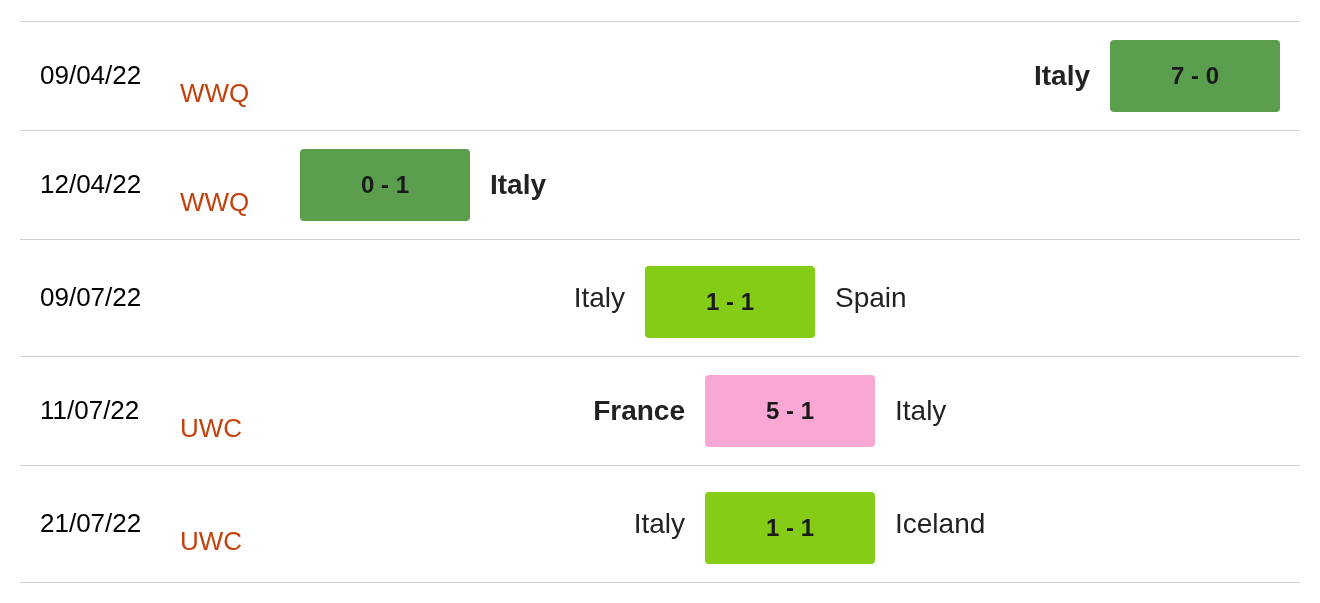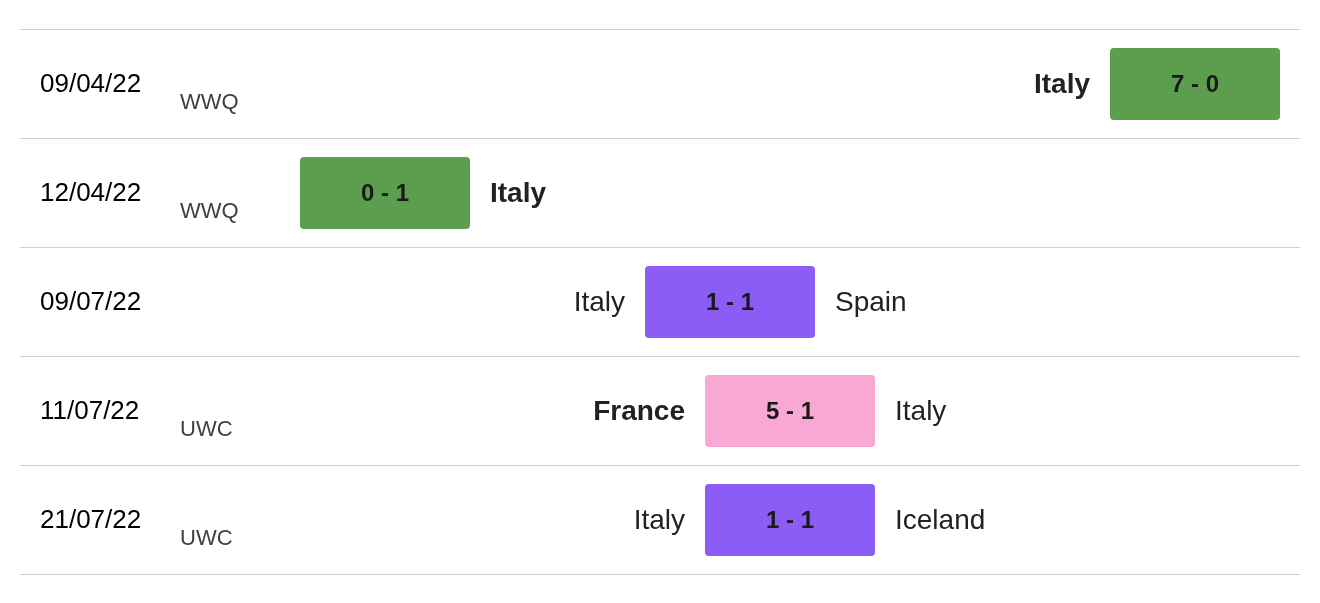--- a/index.html
+++ b/index.html
@@ -36,22 +36,22 @@
 
     .match-date {
       width: 140px;
       font-size: 26px;
       color: #000000;
       flex-shrink: 0;
     }
 
     .match-competition {
       width: 120px;
-      font-size: 22px;
-      color: #404040;
+      font-size: 26px;
+      color: #c2410c;
       flex-shrink: 0;
       margin-top: 36px;
     }
 
     .home-team {
       flex: 1;
       text-align: right;
       font-size: 28px;
       color: #222222;
       padding-right: 20px;
@@ -73,22 +73,23 @@
       border-radius: 4px;
       flex-shrink: 0;
     }
 
     .score-green {
       background-color: #5a9e4e;
       color: #1a1a1a;
     }
 
     .score-orange {
-      background-color: #8b5cf6;
+      background-color: #84cc16;
       color: #1a1a1a;
+      margin-top: 8px;
     }
 
     .score-red {
       background-color: #f9a8d4;
       color: #1a1a1a;
     }
 
     .away-team {
       flex: 1;
       text-align: left;

